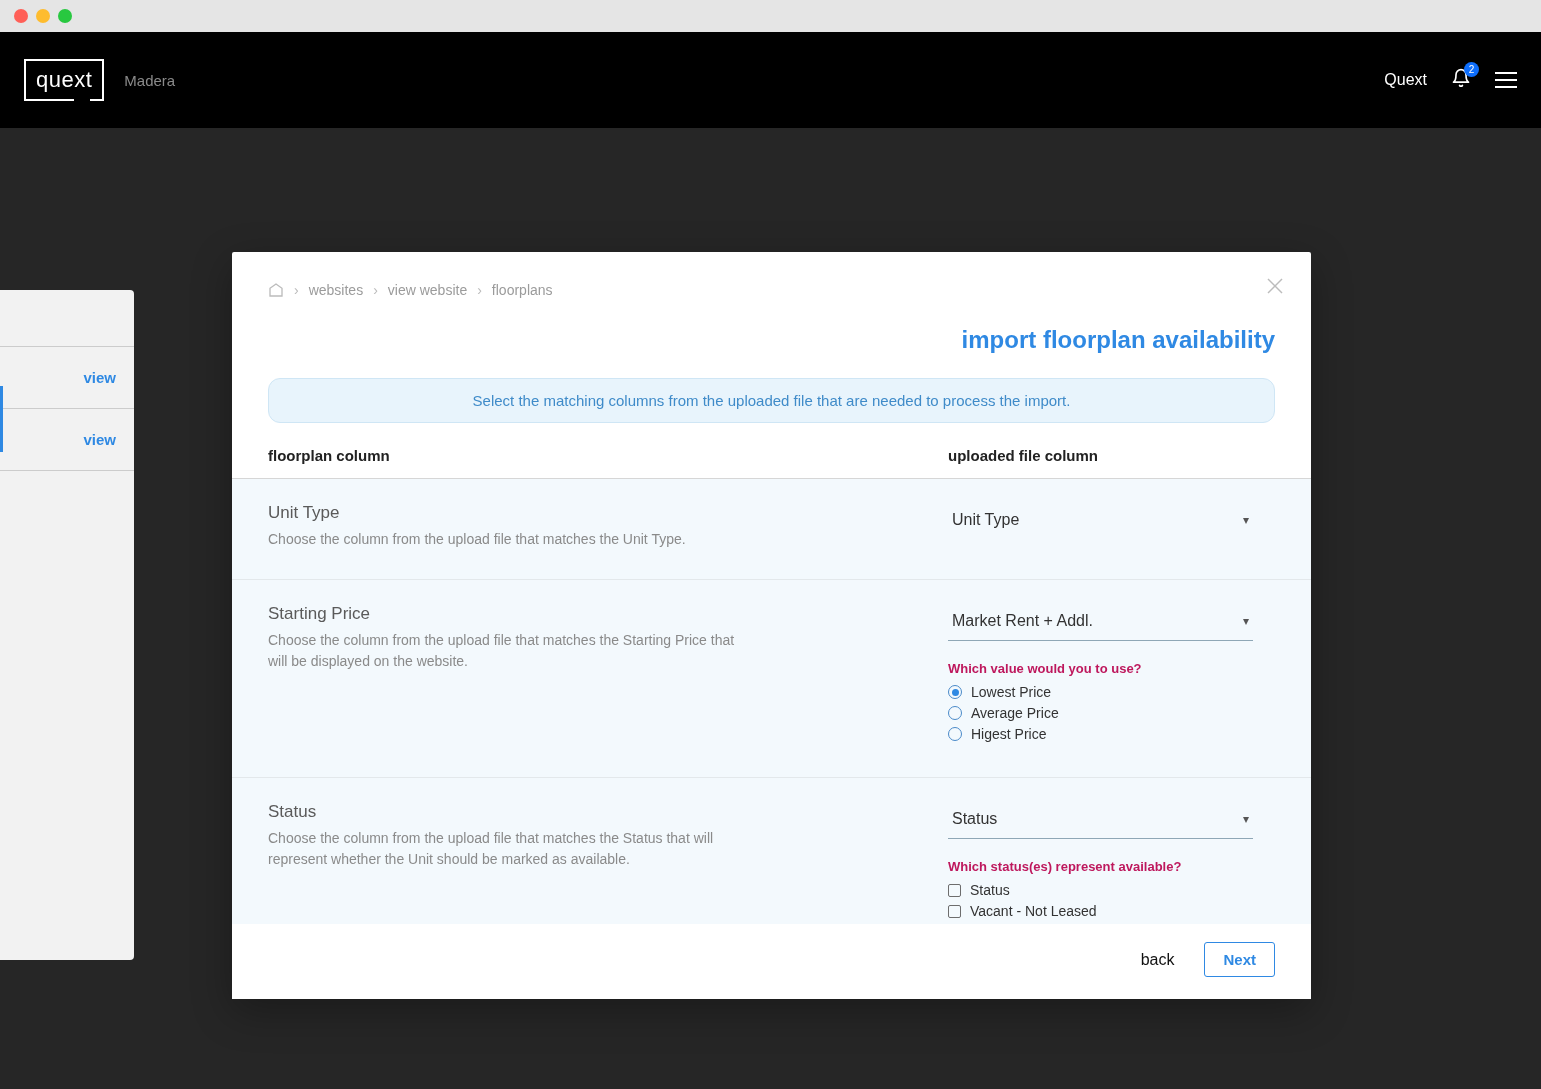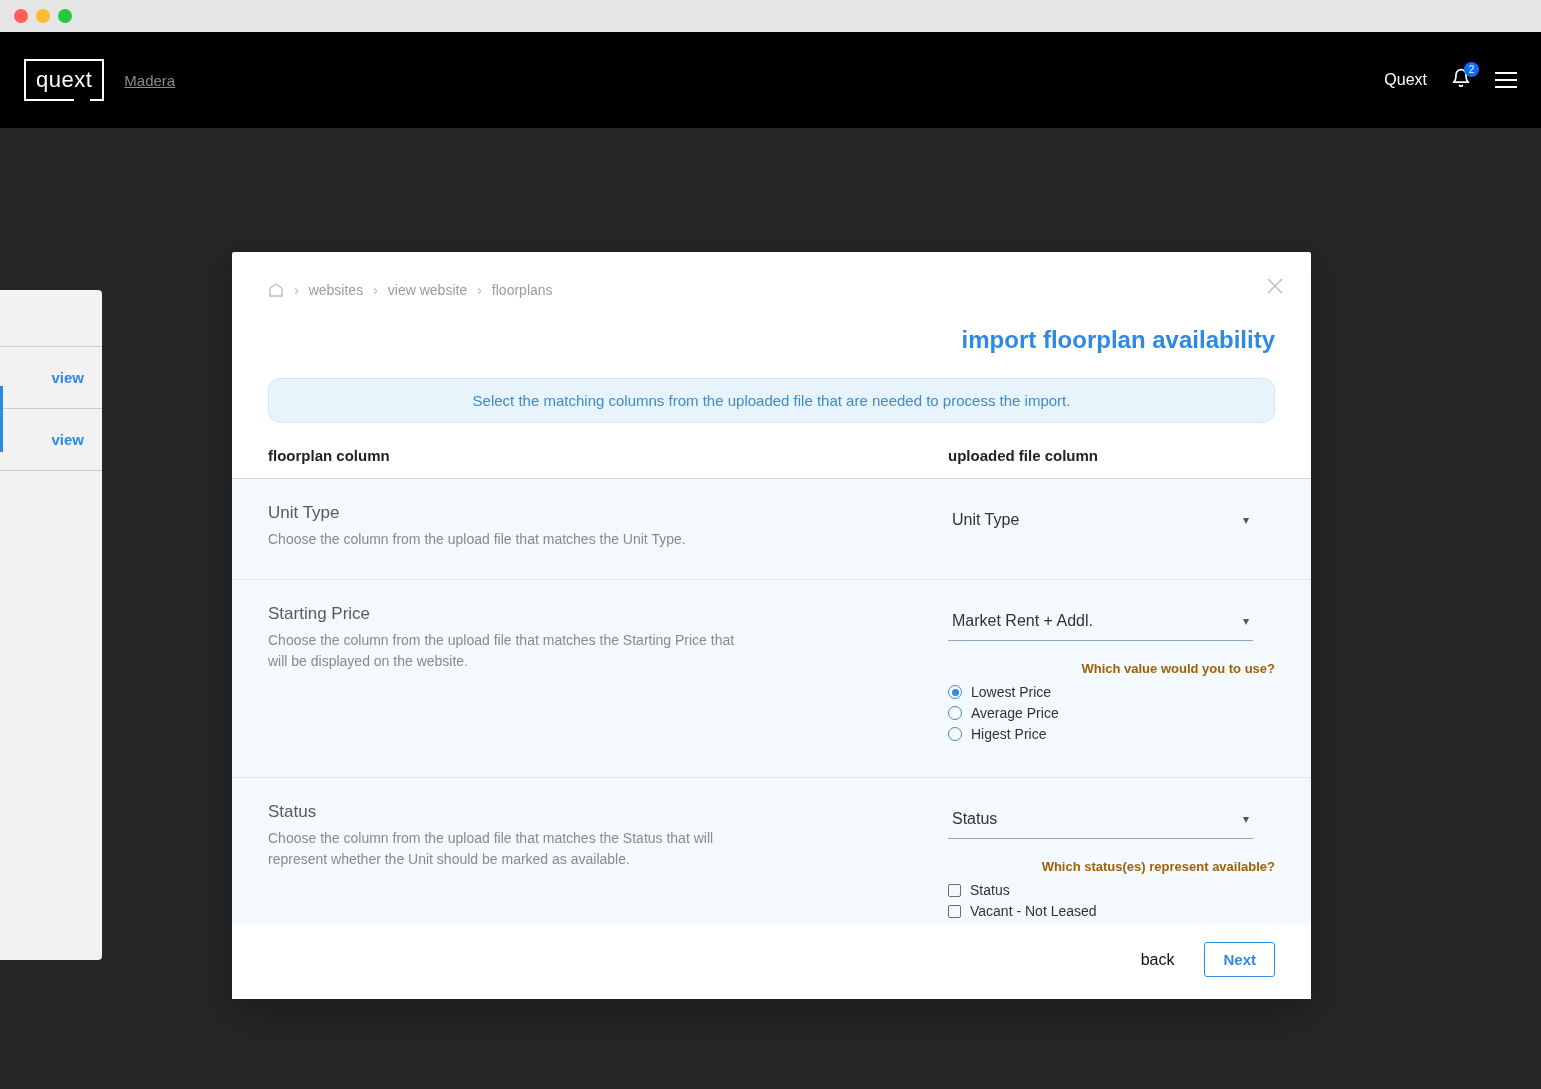--- a/index.html
+++ b/index.html
@@ -11,33 +11,33 @@
   .traffic { width: 14px; height: 14px; border-radius: 50%; }
   .traffic.red { background: #ff5f57; }
   .traffic.yellow { background: #febc2e; }
   .traffic.green { background: #28c840; }
 
   
   .app-header { height: 96px; background: #000; display: flex; align-items: center; padding: 0 24px; justify-content: space-between; }
   .app-header-left { display: flex; align-items: center; gap: 20px; }
   .logo { border: 2px solid #fff; padding: 6px 10px; color: #fff; font-size: 22px; font-weight: 500; letter-spacing: 0.5px; position: relative; }
   .logo::after { content: ""; position: absolute; right: 12px; bottom: -2px; width: 16px; height: 2px; background: #000; }
-  .context-label { color: #8a8a8a; font-size: 15px; text-decoration: underline; }
+  .context-label { color: #8a8a8a; font-size: 15px; }
   .app-header-right { display: flex; align-items: center; gap: 24px; }
   .header-user { color: #fff; font-size: 16px; }
   .bell-wrap { position: relative; color: #fff; }
   .bell-badge { position: absolute; top: -6px; right: -8px; background: #0d6efd; color: #fff; font-size: 10px; width: 15px; height: 15px; border-radius: 50%; display: flex; align-items: center; justify-content: center; }
   .hamburger { width: 22px; height: 16px; display: flex; flex-direction: column; justify-content: space-between; cursor: pointer; }
   .hamburger span { display: block; height: 2px; background: #fff; }
 
   
   .stage { position: relative; height: calc(1089px - 32px - 74px); background: #262626; }
 
   
-  .sidebar-peek { position: absolute; top: 162px; left: 0; width: 102px; height: 670px; background: #f2f2f2; border-top-right-radius: 4px; border-bottom-right-radius: 4px; }
+  .sidebar-peek { position: absolute; top: 162px; left: 0; width: 134px; height: 670px; background: #f2f2f2; border-top-right-radius: 4px; border-bottom-right-radius: 4px; }
   .sidebar-peek .bar { height: 56px; }
   .sidebar-peek .divider { height: 1px; background: #ccc; margin: 0; }
   .sidebar-peek .link { color: #2f89e3; font-size: 15px; font-weight: 600; text-align: right; padding: 22px 18px 22px 0; }
   .sidebar-peek .active-strip { position: absolute; left: 0; top: 96px; width: 3px; height: 66px; background: #2f89e3; }
 
   
   .modal { position: absolute; top: 124px; left: 232px; width: 1079px; height: 747px; background: #fff; border-radius: 2px; box-shadow: 0 12px 40px rgba(0,0,0,.3); display: flex; flex-direction: column; }
   .modal-head { padding: 30px 36px 18px 36px; position: relative; }
   .breadcrumb { display: flex; align-items: center; gap: 10px; color: #9b9b9b; font-size: 14px; }
   .breadcrumb .sep { color: #bbb; }
@@ -51,21 +51,21 @@
 
   .rows { overflow: hidden; flex: 1; }
   .row-item { display: flex; padding: 24px 36px 30px 36px; border-bottom: 1px solid #e3e8eb; background: #f3f9fd; }
   .row-item .col-left .field-title { font-size: 17px; color: #5a5a5a; margin-bottom: 6px; }
   .row-item .col-left .field-desc { font-size: 14px; color: #8a8a8a; max-width: 480px; line-height: 1.45; }
 
   .select-box { position: relative; width: 305px; border-bottom: 1px solid #8ea7b6; padding: 8px 4px 10px 4px; font-size: 16px; color: #333; cursor: pointer; display: flex; align-items: center; justify-content: space-between; }
   .select-box .chev { color: #555; font-size: 12px; }
   .select-box.plain { border-bottom-color: transparent; }
 
-  .sub-question { font-size: 13px; font-weight: 600; color: #a16207; margin-top: 20px; margin-bottom: 8px; text-align: right; }
+  .sub-question { font-size: 13px; font-weight: 600; color: #be185d; margin-top: 20px; margin-bottom: 8px; }
   .radio-opt, .check-opt { display: flex; align-items: center; gap: 9px; font-size: 14px; color: #333; margin: 5px 0; cursor: pointer; }
   .radio { width: 14px; height: 14px; border: 1.5px solid #4a8ac9; border-radius: 50%; display: inline-flex; align-items: center; justify-content: center; }
   .radio.checked::after { content: ""; width: 7px; height: 7px; background: #2f89e3; border-radius: 50%; }
   .checkbox { width: 13px; height: 13px; border: 1.5px solid #6d6d6d; border-radius: 2px; display: inline-block; }
   .check-opt.disabled { color: #bcbcbc; }
   .check-opt.disabled .checkbox { border-color: #d4d4d4; }
 
   .modal-footer { position: absolute; bottom: 0; left: 0; right: 0; background: #fff; padding: 18px 36px 22px; display: flex; justify-content: flex-end; gap: 30px; align-items: center; border-top: 0; }
   .btn-back { background: none; border: none; font-size: 16px; color: #111; cursor: pointer; }
   .btn-next { border: 1px solid #2f89e3; color: #2f89e3; background: #fff; padding: 8px 18px; font-size: 15px; font-weight: 600; border-radius: 3px; cursor: pointer; }

